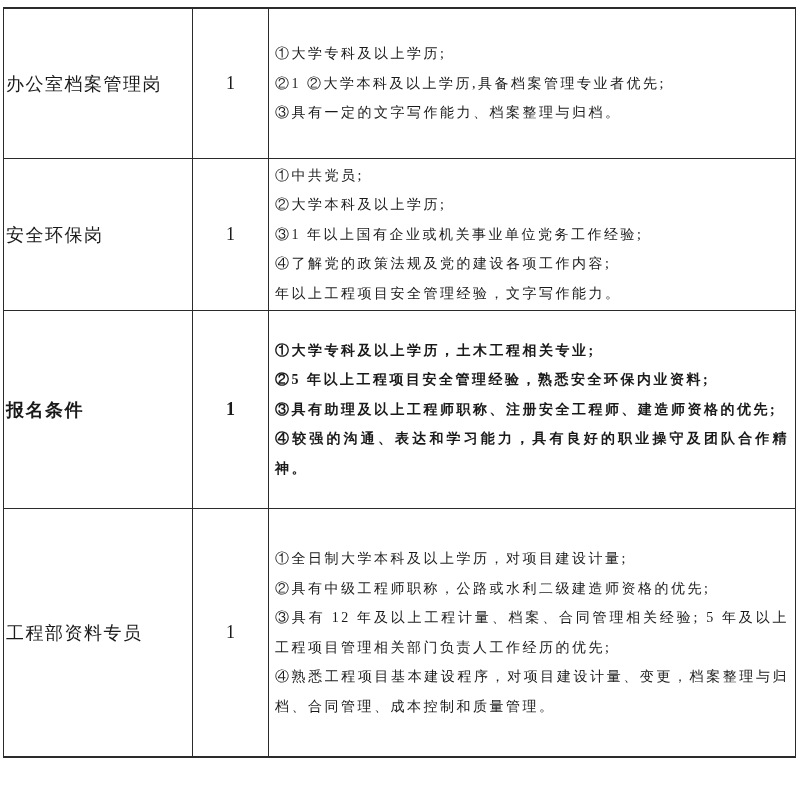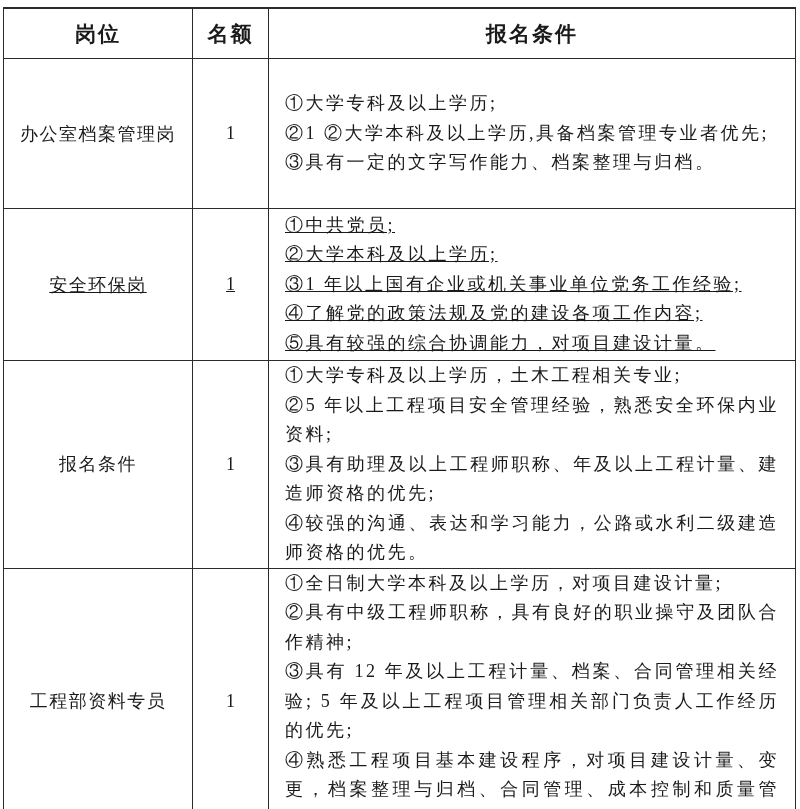--- a/index.html
+++ b/index.html
@@ -32,99 +32,94 @@
   }
   th.hdr {
     font-size: 21px;
     font-weight: bold;
     letter-spacing: 2px;
     text-align: center;
     height: 49px;
     padding: 0;
   }
   td.pos-cell {
-    text-align: center;
+    text-align: left;
     font-size: 18px;
     letter-spacing: 1.5px;
     padding: 0 2px;
   }
   td.quota-cell {
     text-align: center;
     font-size: 18px;
     padding: 0;
   }
   td.cond-cell {
-    font-size: 18px;
+    font-size: 14px;
     letter-spacing: 2.5px;
-    padding: 0 16px;
+    padding: 0 6px;
   }
   .cond-item {
     text-align: justify;
     line-height: 29.5px;
   }
   tr.r1 td { height: 149px; }
-  tr.r2 td { height: 151px; text-decoration: underline; }
-  tr.r3 td { height: 197px; }
+  tr.r2 td { height: 151px; }
+  tr.r3 td { height: 197px; font-weight: bold; }
   tr.r4 td { height: 247px; }
 </style>
 </head>
 <body>
 
 <div class="page">
   <table class="recruit-table">
     <colgroup>
       <col style="width:189px">
       <col style="width:76px">
       <col style="width:527px">
     </colgroup>
     <tbody>
-        <tr>
-      <th class="hdr">岗位</th>
-      <th class="hdr">名额</th>
-      <th class="hdr">报名条件</th>
-    </tr>
 
     <tr class="r1">
       <td class="pos-cell">办公室档案管理岗</td>
       <td class="quota-cell">1</td>
       <td class="cond-cell">
         <div class="cond-item">①大学专科及以上学历;</div>
         <div class="cond-item">②1 ②大学本科及以上学历,具备档案管理专业者优先;</div>
         <div class="cond-item">③具有一定的文字写作能力、档案整理与归档。</div>
       </td>
     </tr>
 
     <tr class="r2">
       <td class="pos-cell">安全环保岗</td>
       <td class="quota-cell">1</td>
       <td class="cond-cell">
         <div class="cond-item">①中共党员;</div>
         <div class="cond-item">②大学本科及以上学历;</div>
         <div class="cond-item">③1 年以上国有企业或机关事业单位党务工作经验;</div>
         <div class="cond-item">④了解党的政策法规及党的建设各项工作内容;</div>
-        <div class="cond-item">⑤具有较强的综合协调能力，对项目建设计量。</div>
+        <div class="cond-item">年以上工程项目安全管理经验，文字写作能力。</div>
       </td>
     </tr>
 
     <tr class="r3">
       <td class="pos-cell">报名条件</td>
       <td class="quota-cell">1</td>
       <td class="cond-cell">
         <div class="cond-item">①大学专科及以上学历，土木工程相关专业;</div>
         <div class="cond-item">②5 年以上工程项目安全管理经验，熟悉安全环保内业资料;</div>
-        <div class="cond-item">③具有助理及以上工程师职称、年及以上工程计量、建造师资格的优先;</div>
-        <div class="cond-item">④较强的沟通、表达和学习能力，公路或水利二级建造师资格的优先。</div>
+        <div class="cond-item">③具有助理及以上工程师职称、注册安全工程师、建造师资格的优先;</div>
+        <div class="cond-item">④较强的沟通、表达和学习能力，具有良好的职业操守及团队合作精神。</div>
       </td>
     </tr>
 
     <tr class="r4">
       <td class="pos-cell">工程部资料专员</td>
       <td class="quota-cell">1</td>
       <td class="cond-cell">
         <div class="cond-item">①全日制大学本科及以上学历，对项目建设计量;</div>
-        <div class="cond-item">②具有中级工程师职称，具有良好的职业操守及团队合作精神;</div>
+        <div class="cond-item">②具有中级工程师职称，公路或水利二级建造师资格的优先;</div>
         <div class="cond-item">③具有 12 年及以上工程计量、档案、合同管理相关经验; 5 年及以上工程项目管理相关部门负责人工作经历的优先;</div>
         <div class="cond-item">④熟悉工程项目基本建设程序，对项目建设计量、变更，档案整理与归档、合同管理、成本控制和质量管理。</div>
       </td>
     </tr>
   </tbody>
     </table>
 </div>
 
 </body></html>

